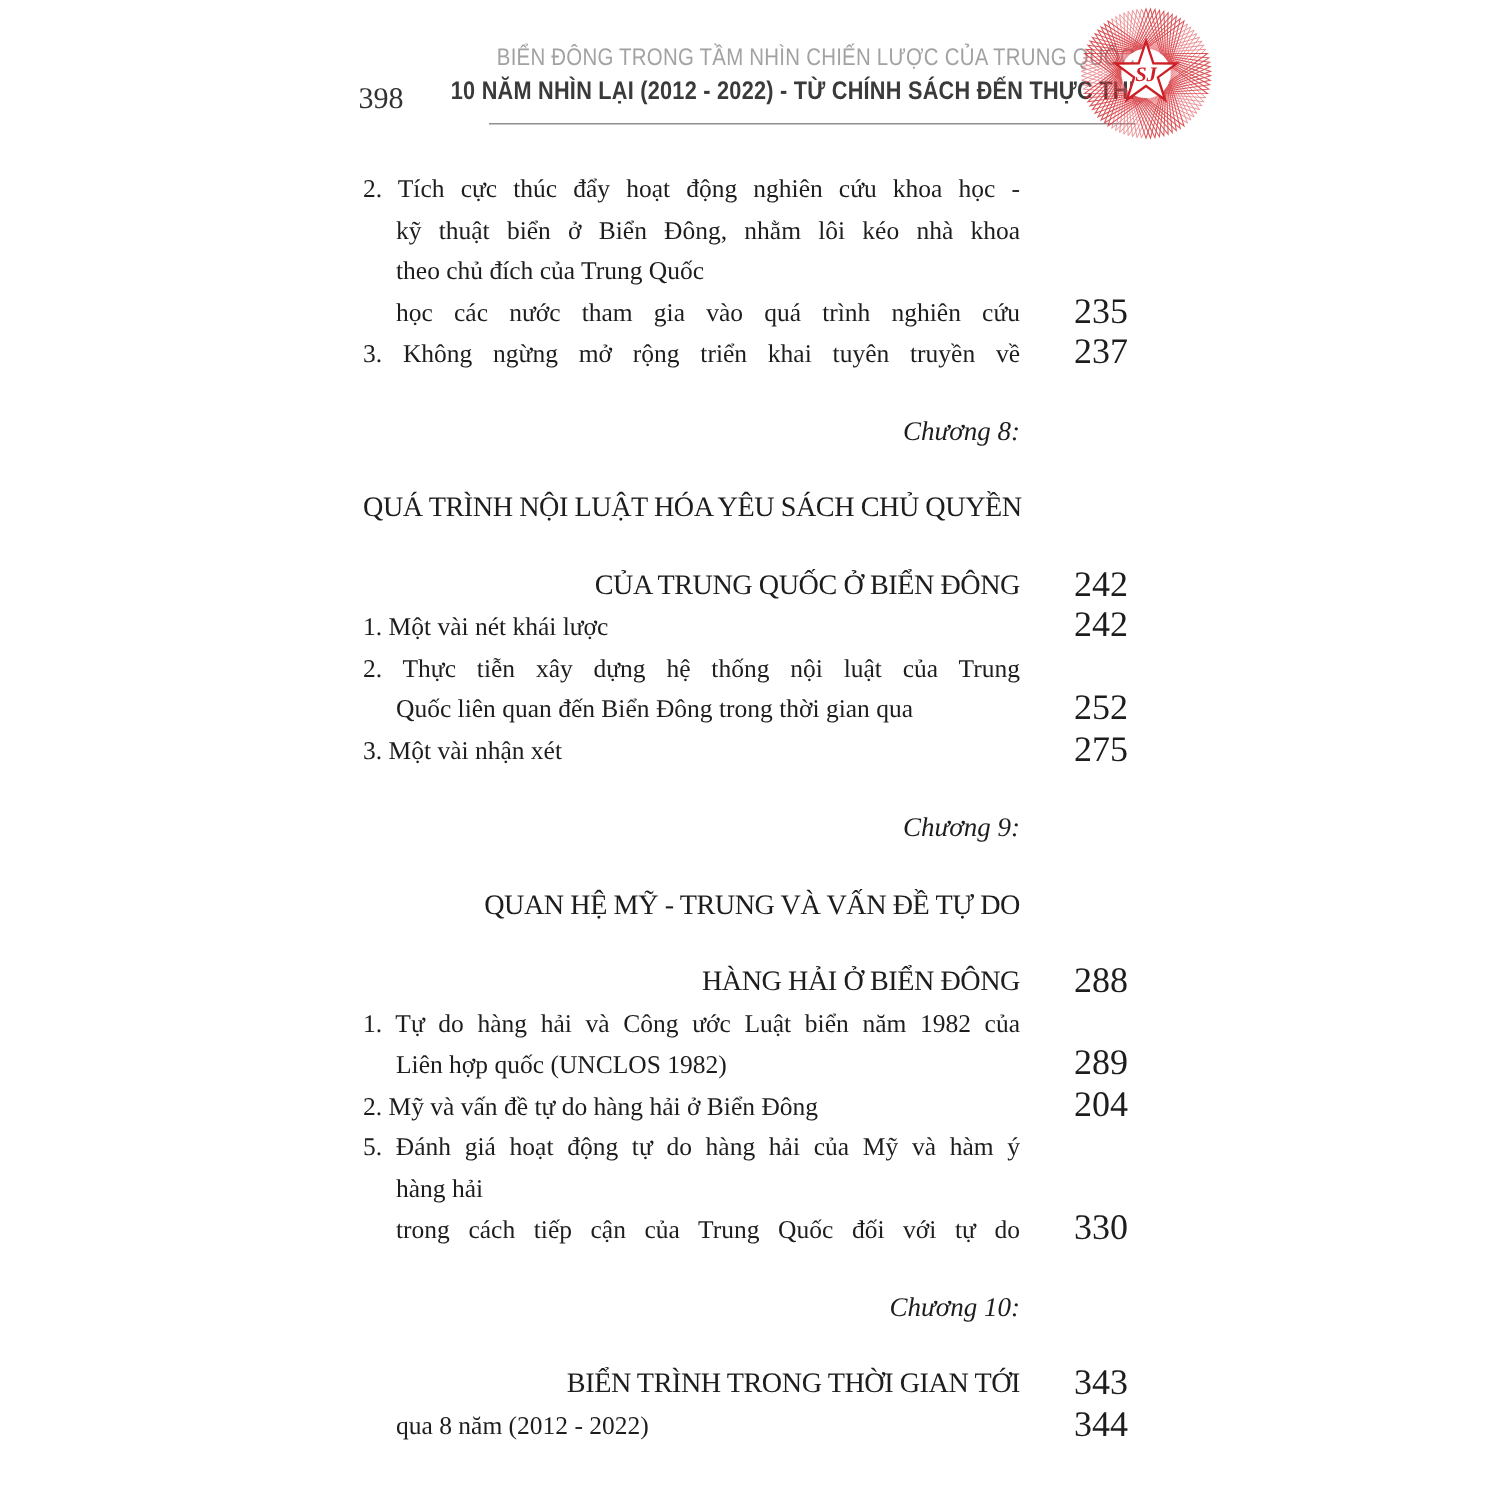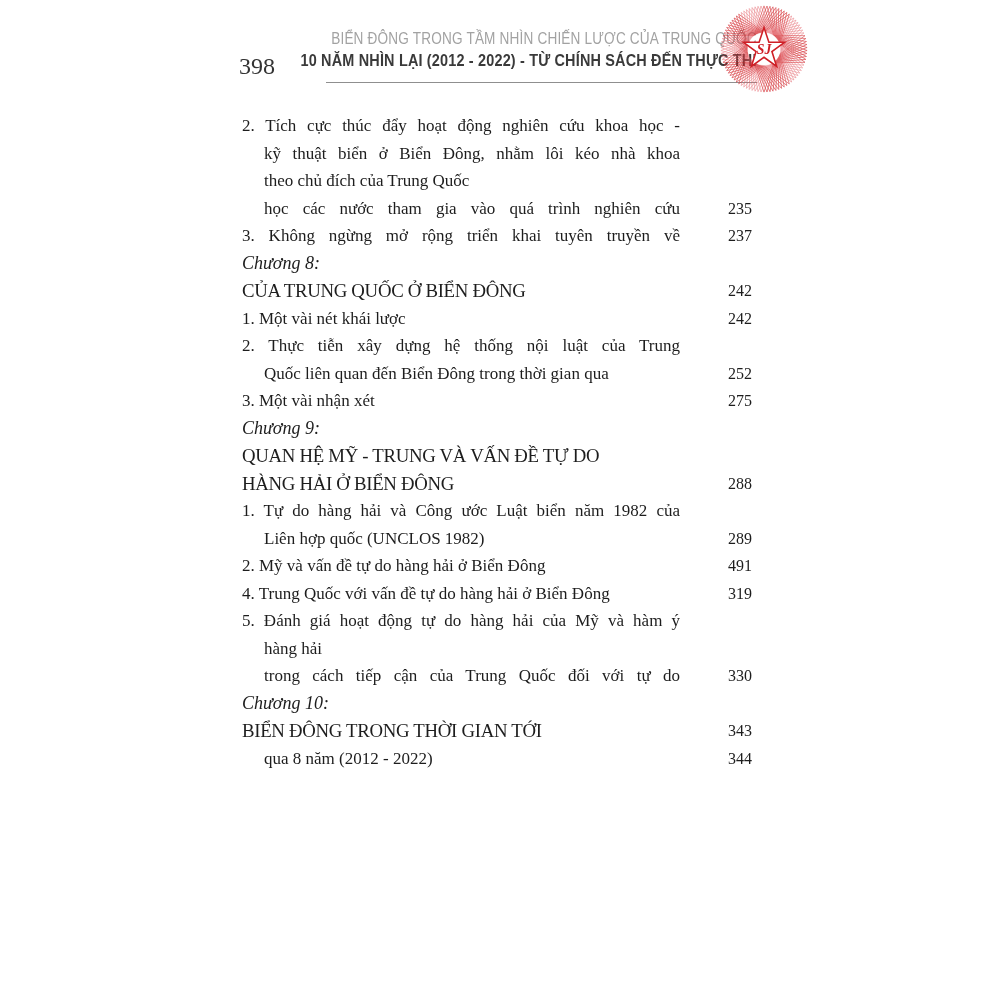--- a/index.html
+++ b/index.html
@@ -1,40 +1,40 @@
 <!DOCTYPE html>
 <html><head>
 <meta charset="utf-8">
 <style>
   html,body{margin:0;padding:0;background:#ffffff;}
   #page{position:relative;width:1000px;height:1000px;background:#ffffff;overflow:hidden;
         font-family:"Liberation Serif","DejaVu Serif",serif;color:#1d1d1d;}
 
   
-  #folio{position:absolute;left:239px;top:54px;font-size:24px;line-height:24px;color:#333;}
+  #folio{position:absolute;left:239px;top:54px;font-size:20px;line-height:24px;color:#333;}
   #head-titles{position:absolute;right:243px;top:28px;text-align:right;
                font-family:"Liberation Sans","DejaVu Sans",sans-serif;
                transform:scaleX(.85);transform-origin:right top;white-space:nowrap;}
   #head-line1{font-size:16px;line-height:22px;color:#a2a2a2;letter-spacing:.2px;}
   #head-line2{font-size:17px;line-height:22px;color:#3a3a3a;font-weight:bold;letter-spacing:.2px;}
   #head-rule{position:absolute;left:326px;top:82px;width:431px;border-top:1.6px solid #8f8f8f;}
 
   
   #logo{position:absolute;left:714px;top:0px;width:100px;height:98px;}
 
   
   #toc{position:absolute;left:242px;top:112px;width:510px;}
   .entry{position:relative;}
   .ln{line-height:27.5px;font-size:17px;margin-right:72px;}
   .jl{text-align:justify;text-align-last:justify;}
   .cont{padding-left:22px;}
-  .center{text-align:left;white-space:nowrap;}
+  .center{text-align:right;white-space:nowrap;margin-top:24px;}
   .chapter-title .ln{font-size:18.8px;letter-spacing:-0.3px;}
   .chapter-label .ln{font-style:italic;font-size:18px;}
-  .pg{position:absolute;right:0;bottom:0;line-height:27.5px;font-size:16px;color:#1d1d1d;}
+  .pg{position:absolute;right:0;bottom:0;line-height:27.5px;font-size:24px;color:#1d1d1d;}
 </style>
 </head>
 <body>
 
 <div id="page">
 
   <div id="folio">398</div>
 
   <div id="head-titles">
     <div id="head-line1">BIỂN ĐÔNG TRONG TẦM NHÌN CHIẾN LƯỢC CỦA TRUNG QUỐC</div>
@@ -81,20 +81,21 @@
         <span class="pg">235</span>
       </div>
       <div class="entry item">
         <div class="ln jl">3. Không ngừng mở rộng triển khai tuyên truyền về</div>
         <span class="pg">237</span>
       </div>
       <div class="entry chapter-label">
         <div class="ln center">Chương 8:</div>
       </div>
       <div class="entry chapter-title">
+        <div class="ln center">QUÁ TRÌNH NỘI LUẬT HÓA YÊU SÁCH CHỦ QUYỀN</div>
         <div class="ln center">CỦA TRUNG QUỐC Ở BIỂN ĐÔNG</div>
         <span class="pg">242</span>
       </div>
       <div class="entry item">
         <div class="ln">1. Một vài nét khái lược</div>
         <span class="pg">242</span>
       </div>
       <div class="entry item">
         <div class="ln jl">2. Thực tiễn xây dựng hệ thống nội luật của Trung</div>
         <div class="ln cont">Quốc liên quan đến Biển Đông trong thời gian qua</div>
@@ -112,37 +113,33 @@
         <div class="ln center">HÀNG HẢI Ở BIỂN ĐÔNG</div>
         <span class="pg">288</span>
       </div>
       <div class="entry item">
         <div class="ln jl">1. Tự do hàng hải và Công ước Luật biển năm 1982 của</div>
         <div class="ln cont">Liên hợp quốc (UNCLOS 1982)</div>
         <span class="pg">289</span>
       </div>
       <div class="entry item">
         <div class="ln">2. Mỹ và vấn đề tự do hàng hải ở Biển Đông</div>
-        <span class="pg">491</span>
-      </div>
-      <div class="entry item">
-        <div class="ln">4. Trung Quốc với vấn đề tự do hàng hải ở Biển Đông</div>
-        <span class="pg">319</span>
+        <span class="pg">204</span>
       </div>
       <div class="entry item">
         <div class="ln jl">5. Đánh giá hoạt động tự do hàng hải của Mỹ và hàm ý</div>
         <div class="ln cont">hàng hải</div>
         <div class="ln cont jl">trong cách tiếp cận của Trung Quốc đối với tự do</div>
         <span class="pg">330</span>
       </div>
       <div class="entry chapter-label">
         <div class="ln center">Chương 10:</div>
       </div>
       <div class="entry chapter-title">
-        <div class="ln center">BIỂN ĐÔNG TRONG THỜI GIAN TỚI</div>
+        <div class="ln center">BIỂN TRÌNH TRONG THỜI GIAN TỚI</div>
         <span class="pg">343</span>
       </div>
       <div class="entry item">
         <div class="ln cont">qua 8 năm (2012 - 2022)</div>
         <span class="pg">344</span>
       </div>
     </div>
 
 </div>
 

